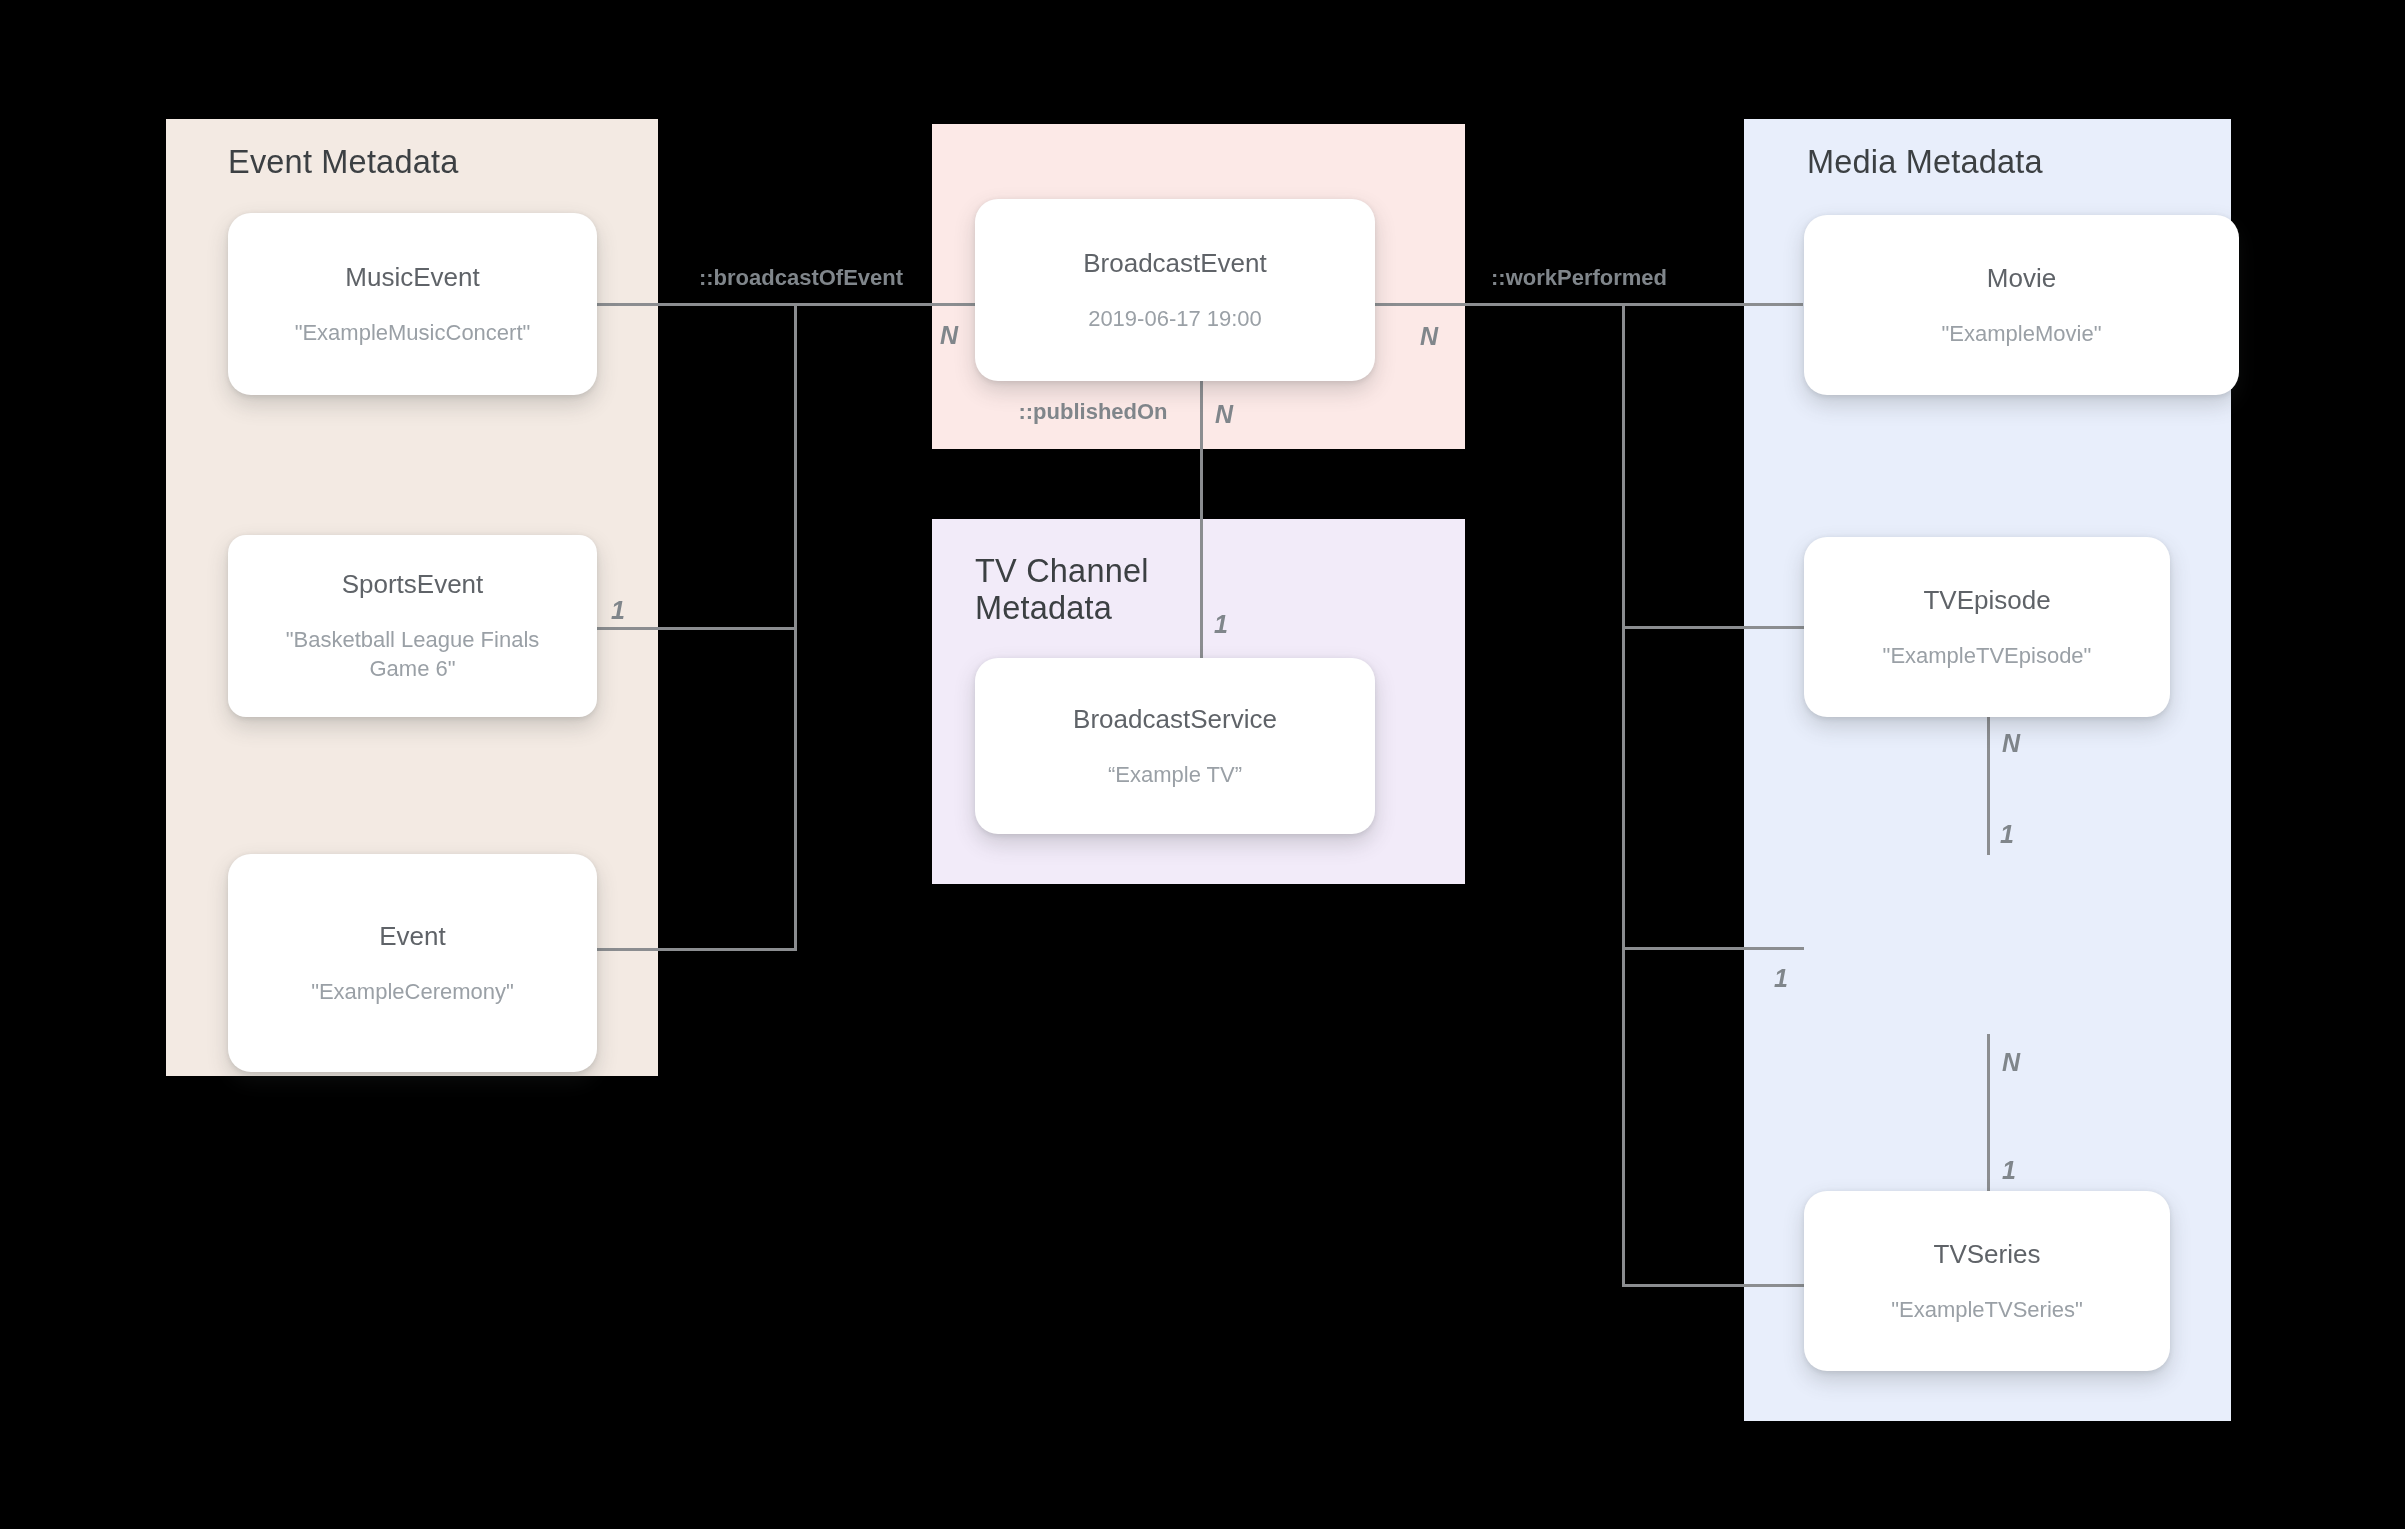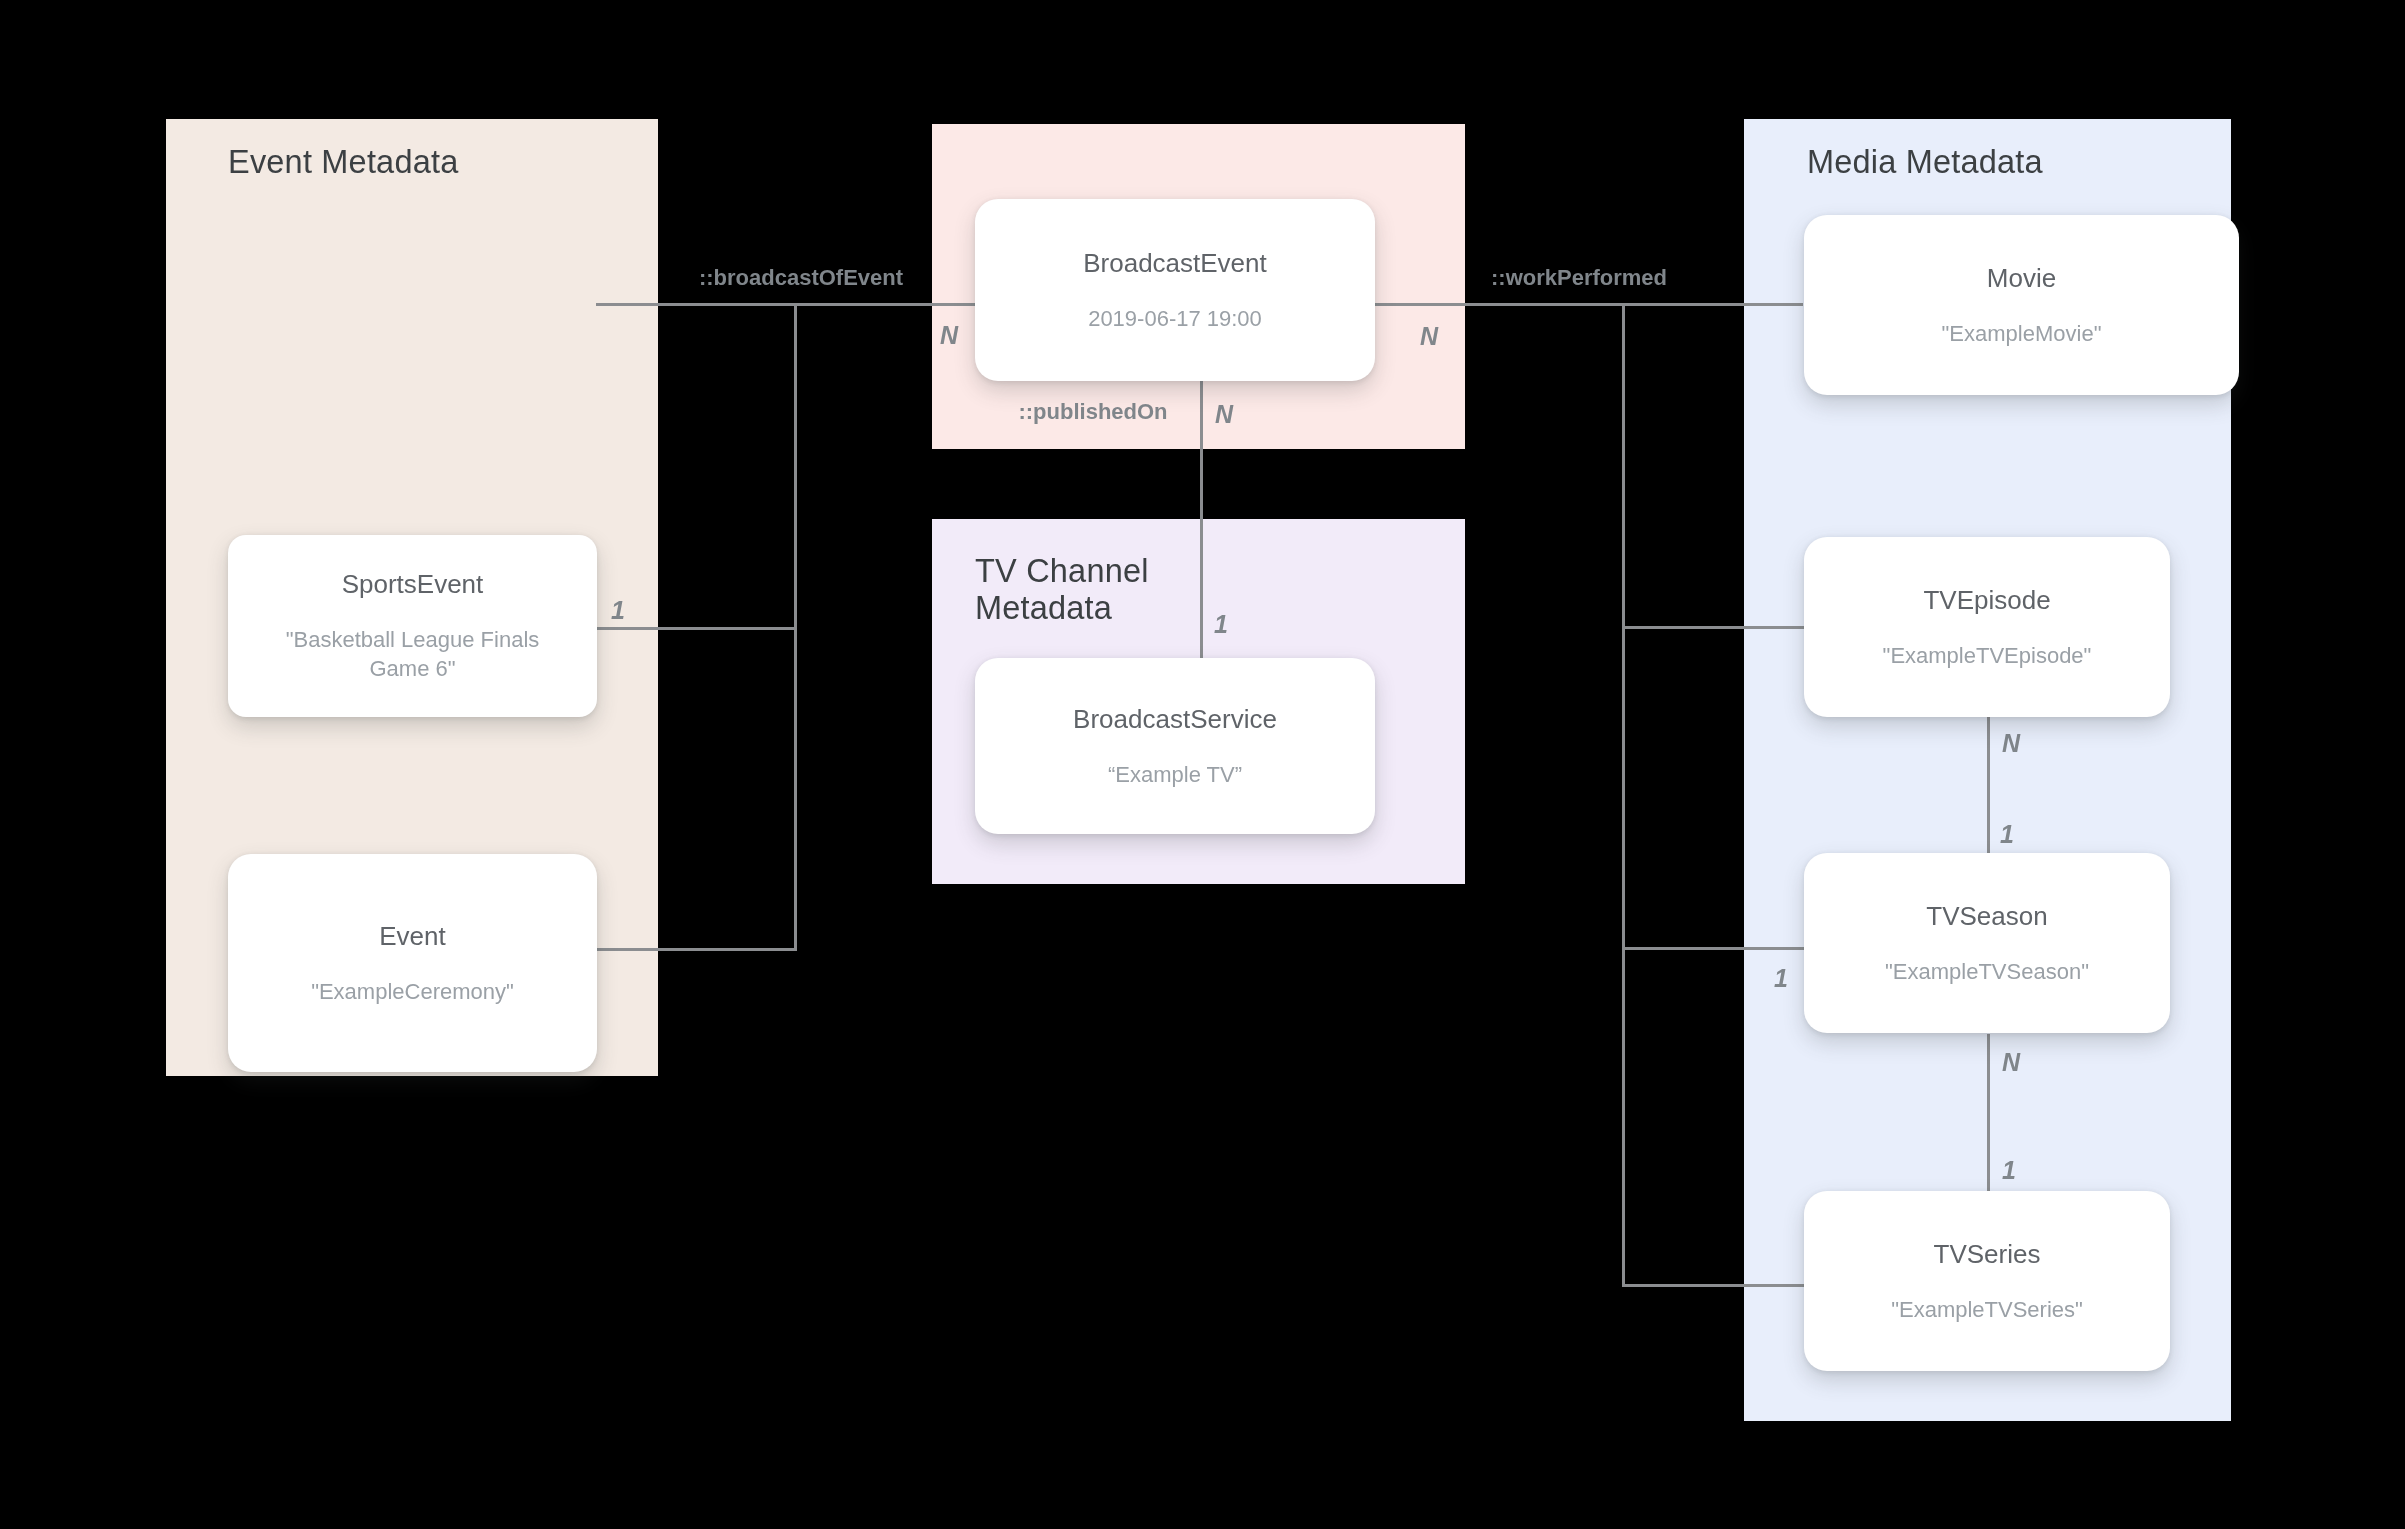--- a/index.html
+++ b/index.html
@@ -81,20 +81,24 @@
   <div class="card-label" style="left:618px;top:610px;">1</div>
   <div class="card-label" style="left:1429px;top:336px;">N</div>
   <div class="card-label" style="left:1224px;top:414px;">N</div>
   <div class="card-label" style="left:1221px;top:624px;">1</div>
   <div class="card-label" style="left:1781px;top:978px;">1</div>
   <div class="card-label" style="left:2011px;top:743px;">N</div>
   <div class="card-label" style="left:2007px;top:834px;">1</div>
   <div class="card-label" style="left:2011px;top:1062px;">N</div>
   <div class="card-label" style="left:2009px;top:1170px;">1</div>
 
+  <div class="card" style="left:228px;top:213px;width:369px;height:182px;">
+    <div class="card-title">MusicEvent</div>
+    <div class="card-sub">"ExampleMusicConcert"</div>
+  </div>
 
   <div class="card" style="left:228px;top:535px;width:369px;height:182px;border-radius:18px;">
     <div class="card-title">SportsEvent</div>
     <div class="card-sub">"Basketball League Finals Game 6"</div>
   </div>
 
   <div class="card" style="left:228px;top:854px;width:369px;height:218px;">
     <div class="card-title">Event</div>
     <div class="card-sub">"ExampleCeremony"</div>
   </div>
@@ -112,24 +116,20 @@
   <div class="card" style="left:1804px;top:215px;width:435px;height:180px;">
     <div class="card-title">Movie</div>
     <div class="card-sub">"ExampleMovie"</div>
   </div>
 
   <div class="card" style="left:1804px;top:537px;width:366px;height:180px;">
     <div class="card-title">TVEpisode</div>
     <div class="card-sub">"ExampleTVEpisode"</div>
   </div>
 
-  <div class="card" style="left:1804px;top:853px;width:366px;height:180px;">
-    <div class="card-title">TVSeason</div>
-    <div class="card-sub">"ExampleTVSeason"</div>
-  </div>
 
   <div class="card" style="left:1804px;top:1191px;width:366px;height:180px;">
     <div class="card-title">TVSeries</div>
     <div class="card-sub">"ExampleTVSeries"</div>
   </div>
 
 </div>
 
 
 </body></html>

